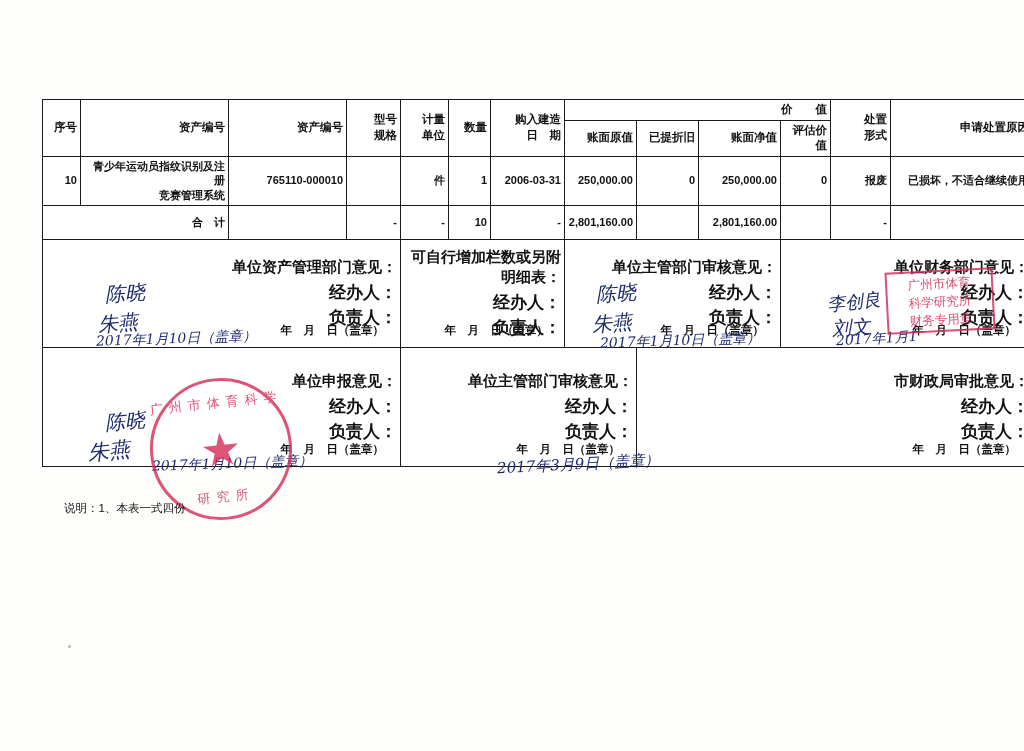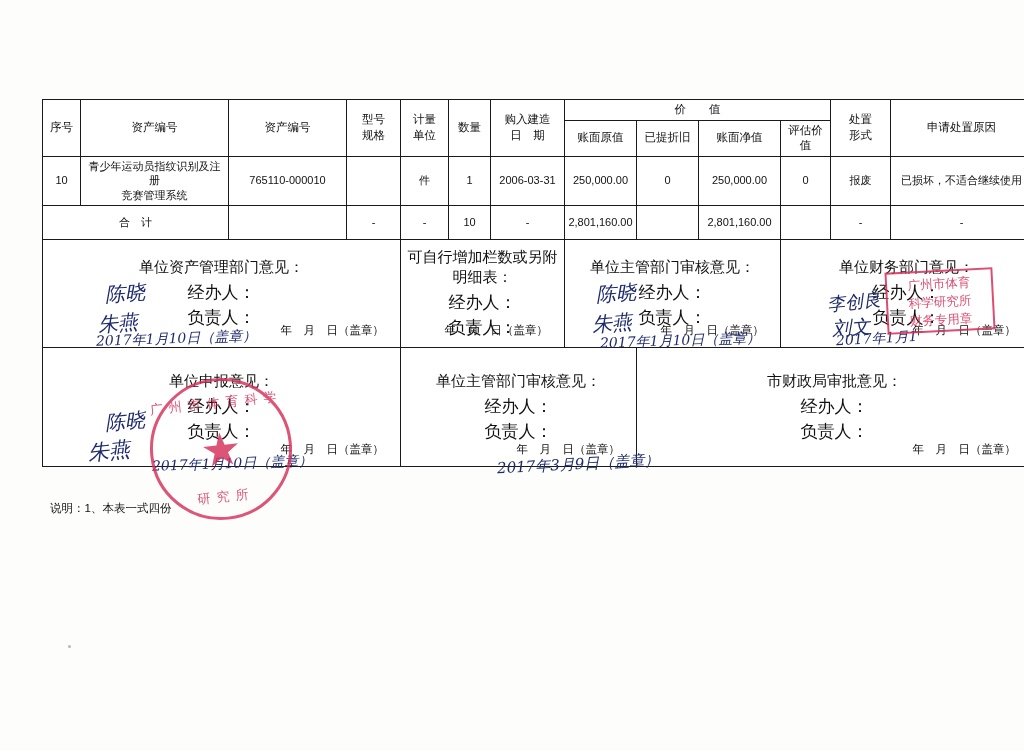--- a/index.html
+++ b/index.html
@@ -24,24 +24,24 @@
     position: absolute;
     left: 42px;
     top: 99px;
     width: 940px;
     border-collapse: collapse;
     table-layout: fixed;
     background: #fff;
   }
   .form td, .form th {
     border: 1px solid #1a1a1a;
-    font-weight: normal;
+    font-weight: bold;
     font-size: 11px;
     color: #111;
-    text-align: center;
+    text-align: right;
     vertical-align: middle;
     padding: 2px 3px;
     line-height: 1.35;
   }
   .form th { font-size: 11.5px; }
 
   .hdr-tall { height: 48px; margin-left: 43px; }
   .row-data { height: 42px; }
   .row-total { height: 34px; }
   .two-line { line-height: 1.45; }
@@ -129,21 +129,21 @@
     font-size: 12.5px;
     line-height: 1.42;
     text-align: center;
     padding-top: 3px;
     box-sizing: border-box;
   }
 
   
   .notes {
     position: absolute;
-    left: 50px;
+    left: 64px;
     top: 499px;
     font-size: 11.5px;
     color: #111;
     line-height: 1.65;
   }
   .notes div:nth-child(2) { padding-left: 22px; }
 
   .speck {
     position: absolute;
     width: 3px; height: 3px;

